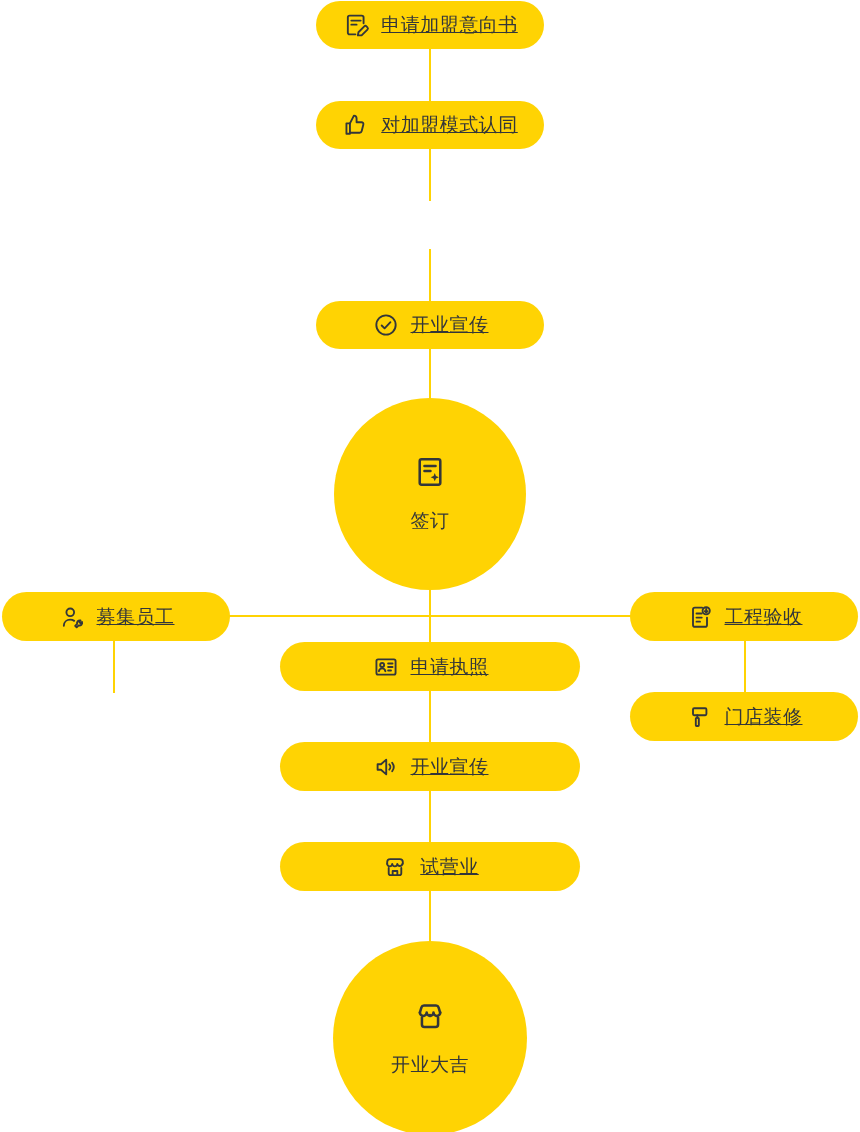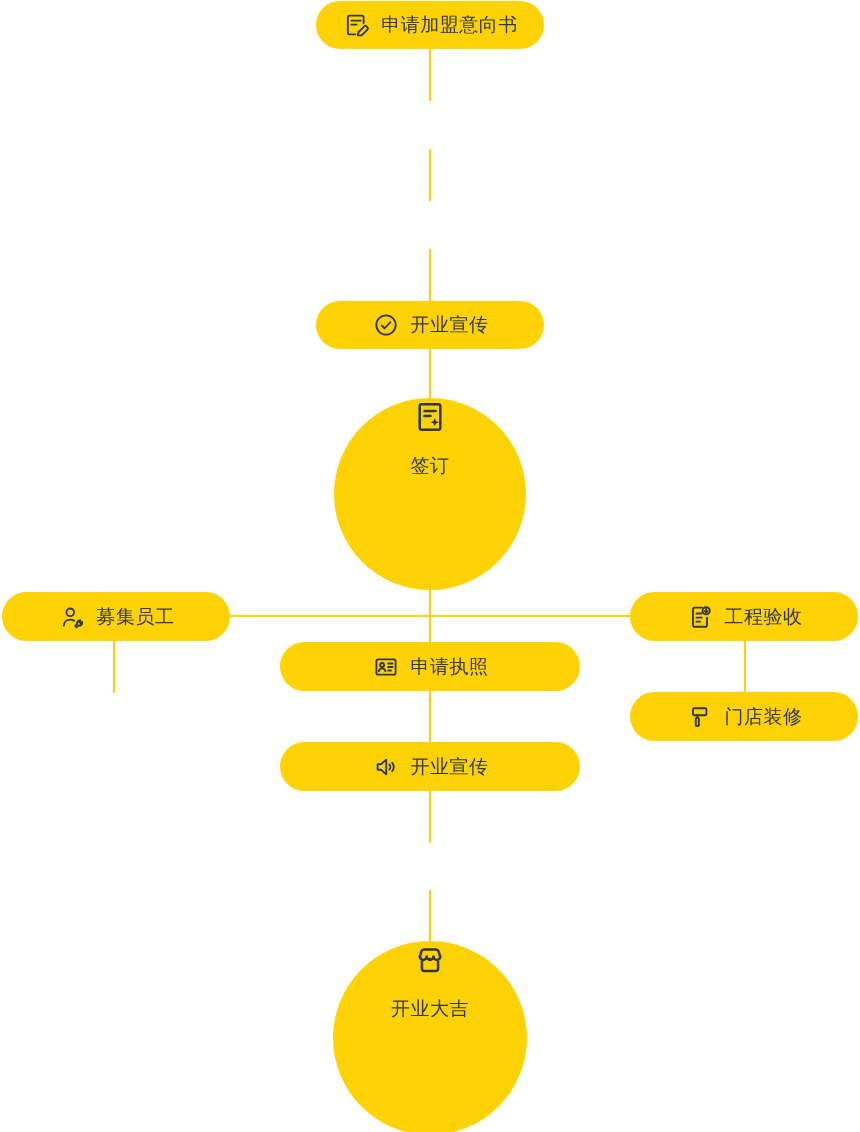--- a/index.html
+++ b/index.html
@@ -14,34 +14,35 @@
   .line { position:absolute; background:var(--accent,#FFD303); }
   .line.v { width:2px; }
   .line.h { height:2px; }
 
   .pill {
     position:absolute; height:48px;
     background:var(--accent,#FFD303);
     border-radius:25px;
     display:flex; align-items:center; justify-content:center; gap:11px;
     color:var(--text,#33363A);
+    text-decoration:underline;
   }
   .pill.tall { height:49px; }
   .pill .label { font-size:19px; letter-spacing:.5px; white-space:nowrap; }
 
   .icon { display:flex; align-items:center; justify-content:center; color:var(--text,#33363A); }
   .icon svg { width:28px; height:28px; display:block; }
   .icon svg * { stroke:currentColor; stroke-width:1.6; fill:none; stroke-linecap:round; stroke-linejoin:round; }
   .icon svg .fill { fill:currentColor; stroke:none; }
 
   .circle {
     position:absolute;
     background:var(--accent,#FFD303);
     border-radius:50%;
-    display:flex; flex-direction:column; align-items:center; 
+    display:flex; flex-direction:column; align-items:center; justify-content:center;
     color:var(--text,#33363A); text-align:center;
   }
   .circle .icon svg { width:38px; height:38px; }
   .circle .label { font-size:19px; line-height:31px; letter-spacing:.5px; }
   .circle .icon { margin-bottom:14px; }
 </style>
 </head>
 <body>
 
 <div class="canvas">
@@ -62,20 +63,29 @@
     <span class="icon">
       <svg viewBox="0 0 24 24">
           <path d="M18.5 10.5V5.6c0-.9-.7-1.6-1.6-1.6H6.6C5.7 4 5 4.7 5 5.6v12.8c0 .9.7 1.6 1.6 1.6h4.9"></path>
           <path d="M8 8.2h8M8 11.7h4.5"></path>
           <path d="M13.6 20.9l.5-2.7 5-5c.5-.5 1.4-.5 1.9 0l.8.8c.5.5.5 1.4 0 1.9l-5 5z"></path>
         </svg>
     </span>
     <span class="label">申请加盟意向书</span>
   </div>
 
+  <div class="pill" style="left:316px;top:101px;width:228px">
+    <span class="icon">
+      <svg viewBox="0 0 24 24">
+          <path d="M3.8 10.6h3v8.9h-3z"></path>
+          <path d="M6.8 18.6h8.3c.9 0 1.6-.6 1.8-1.4l1.4-5.6c.3-1-.5-2-1.6-2h-4.2V6.4c0-1.3-1-2.3-2.3-2.4l-3.4 6.6"></path>
+        </svg>
+    </span>
+    <span class="label">对加盟模式认同</span>
+  </div>
 
 
   <div class="pill" style="left:316px;top:301px;width:228px">
     <span class="icon">
       <svg viewBox="0 0 24 24">
           <circle cx="12" cy="12" r="8.3"></circle>
           <path d="M8.3 12.4l2.5 2.5 5-5.3"></path>
         </svg>
     </span>
     <span class="label">开业宣传</span>
@@ -143,20 +153,31 @@
     <span class="icon">
       <svg viewBox="0 0 24 24">
           <path d="M4.8 9.6v4.8h2.9l4.5 3.9V5.7L7.7 9.6z"></path>
           <path d="M14.8 9.7a3.3 3.3 0 0 1 0 4.6"></path>
           <path d="M17.3 8.3a6.2 6.2 0 0 1 0 7.4"></path>
         </svg>
     </span>
     <span class="label">开业宣传</span>
   </div>
 
+  <div class="pill tall" style="left:280px;top:842px;width:300px">
+    <span class="icon">
+      <svg viewBox="0 0 24 24">
+          <path d="M5.3 9.3V7.8a2.6 2.6 0 0 1 2.6-2.6h8.2a2.6 2.6 0 0 1 2.6 2.6v1.5"></path>
+          <path d="M5.3 9.3a2.17 2.17 0 0 0 4.34 0a2.17 2.17 0 0 0 4.36 0a2.17 2.17 0 0 0 4.3 0"></path>
+          <path d="M6.6 12.8v4.6c0 .9.7 1.6 1.6 1.6h7.6c.9 0 1.6-.7 1.6-1.6v-4.6"></path>
+          <path d="M10 19v-3.6h4V19"></path>
+        </svg>
+    </span>
+    <span class="label">试营业</span>
+  </div>
 
   <div class="circle" style="left:333px;top:941px;width:194px;height:194px">
     <span class="icon">
       <svg viewBox="0 0 24 24">
           <path d="M5.6 9.8l1-3.2a1.7 1.7 0 0 1 1.6-1.2h7.6a1.7 1.7 0 0 1 1.6 1.2l1 3.2"></path>
           <path d="M5.6 9.8a2.15 2.15 0 0 0 4.3 0a2.15 2.15 0 0 0 4.3 0a2.15 2.15 0 0 0 4.3 0"></path>
           <path d="M6.9 12.9v4.4c0 .9.7 1.6 1.6 1.6h7c.9 0 1.6-.7 1.6-1.6v-4.4"></path>
           <circle class="fill" cx="12" cy="11.2" r="0.7"></circle>
         </svg>
     </span>

